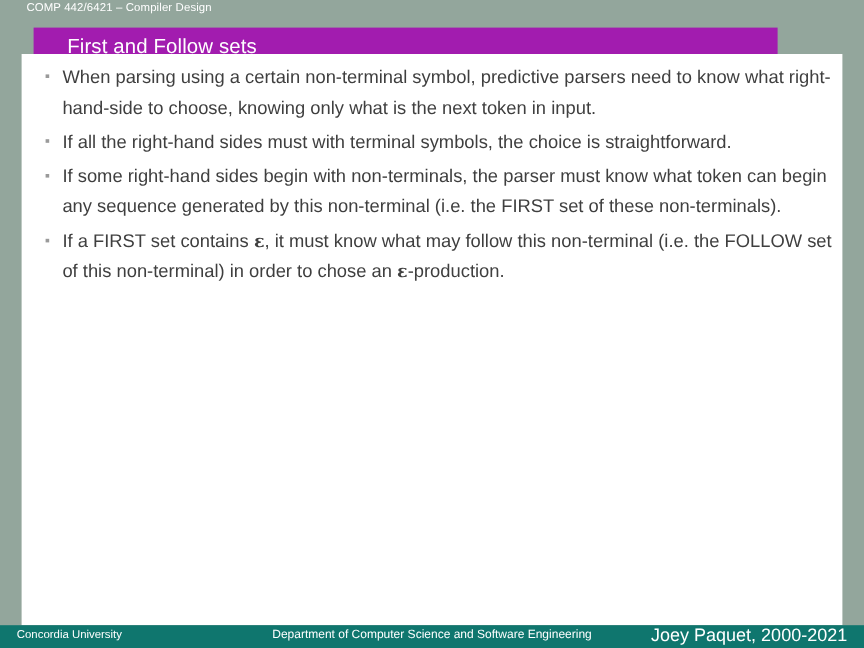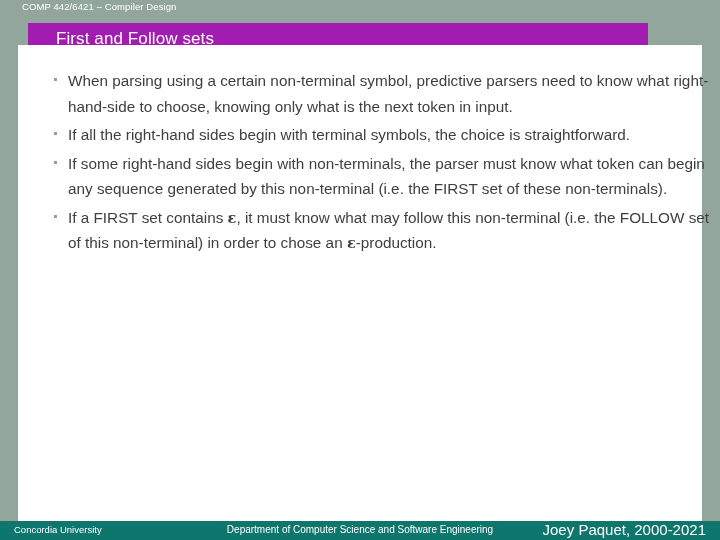--- a/index.html
+++ b/index.html
@@ -159,28 +159,28 @@
   <div id="topbar">
     <div id="course-label">COMP 442/6421 – Compiler Design</div>
     <div id="page-number">37</div>
   </div>
 
   <div id="title-bar">
     <div id="slide-title">First and Follow sets</div>
   </div>
 
   <div id="content-panel">
-    <ul id="bullet-list" style="list-style:none;margin:16px;padding:0;">
+    <ul id="bullet-list" style="list-style:none;margin:0;padding:0;">
         <li class="bullet-item">
           <span class="bullet-marker"></span>
           <span class="bullet-text"><span>When parsing using a certain non-terminal symbol, predictive parsers need to know what right-hand-side to choose, knowing only what is the next token in input.</span></span>
         </li>
         <li class="bullet-item">
           <span class="bullet-marker"></span>
-          <span class="bullet-text"><span>If all the right-hand sides begin with terminal symbols, the choice is straightforward.</span></span>
+          <span class="bullet-text"><span>If all the right-hand sides must with terminal symbols, the choice is straightforward.</span></span>
         </li>
         <li class="bullet-item">
           <span class="bullet-marker"></span>
           <span class="bullet-text"><span>If some right-hand sides begin with non-terminals, the parser must know what token can begin any sequence generated by this non-terminal (i.e. the FIRST set of these non-terminals).</span></span>
         </li>
         <li class="bullet-item">
           <span class="bullet-marker"></span>
           <span class="bullet-text"><span>If a FIRST set contains </span><span class="eps">ε</span><span>, it must know what may follow this non-terminal (i.e. the FOLLOW set of this non-terminal) in order to chose an </span><span class="eps">ε</span><span>-production.</span></span>
         </li>
       </ul>

